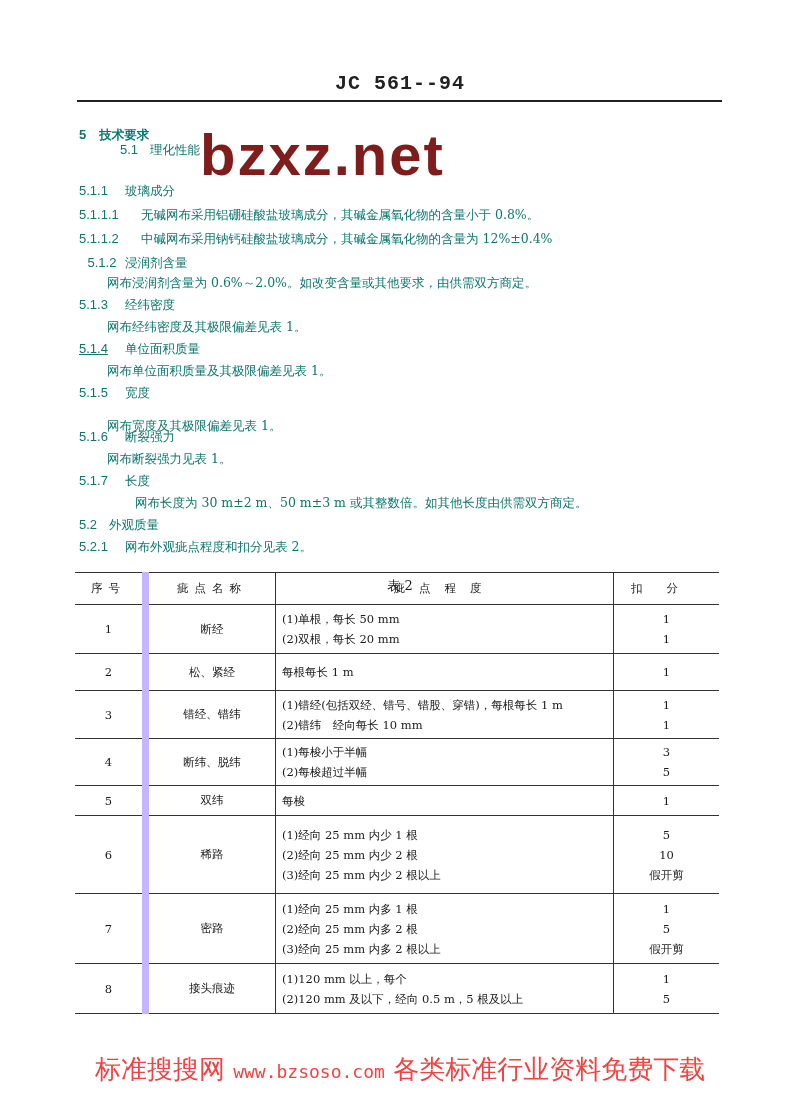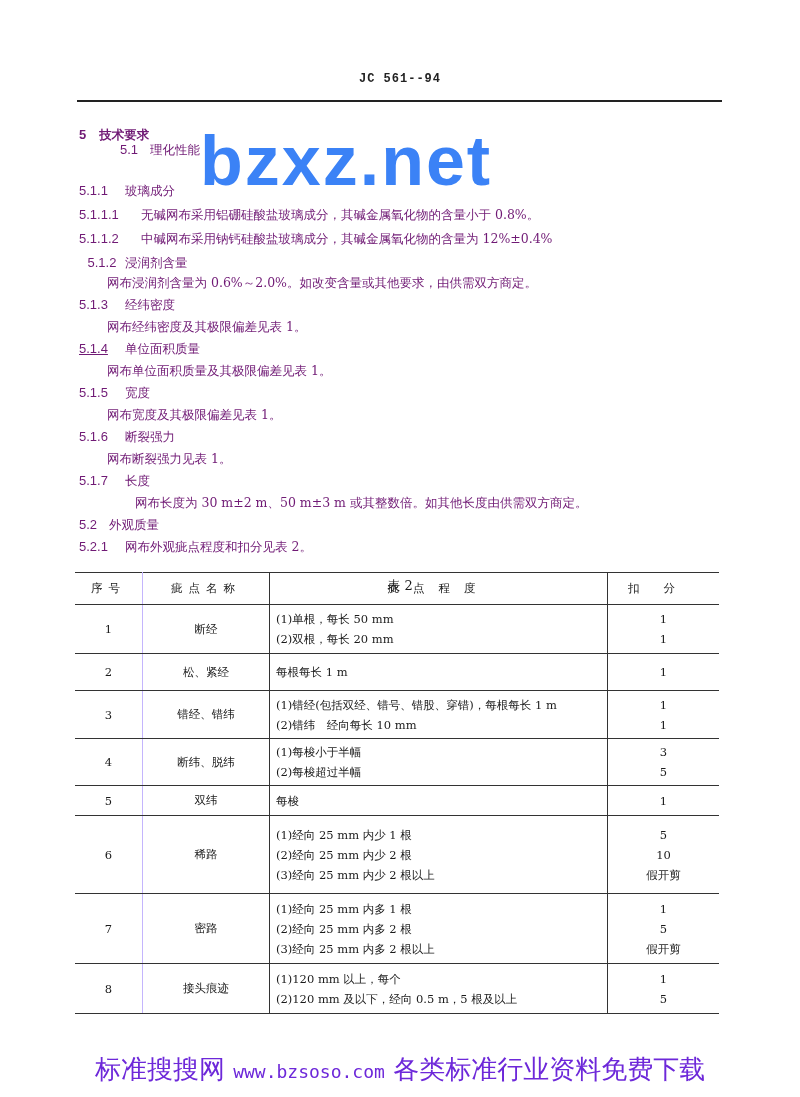--- a/index.html
+++ b/index.html
@@ -5,55 +5,55 @@
   html, body { margin:0; padding:0; }
   body {
     width:800px; height:1097px; position:relative; overflow:hidden;
     background:#ffffff; color:#1a1a1a;
     font-family:"DejaVu Serif", serif;
   }
   .abs { position:absolute; }
   .header-code {
     left:0; width:800px; top:72px; text-align:center;
     font-family:"Liberation Mono", "DejaVu Sans Mono", monospace;
-    font-size:12px; font-weight:bold; letter-spacing:1px; color:#222;
+    font-size:20px; font-weight:bold; letter-spacing:1px; color:#222;
   }
   .header-rule { left:77px; width:645px; top:100px; height:2px; background:#222; }
   .wm-top {
     left:200px; top:126px; font-family:"Liberation Sans", sans-serif;
-    font-weight:bold; font-size:70px; color:#3b82f6; letter-spacing:2px;
+    font-weight:bold; font-size:58px; color:#7f1d1d; letter-spacing:2px;
     line-height:1; z-index:0;
   }
   .line {
     position:absolute; left:79px; font-size:12.5px; line-height:16px;
-    white-space:nowrap; z-index:1; color:#701a75;
+    white-space:nowrap; z-index:1; color:#0f766e;
   }
   .line .num { font-family:"Liberation Sans", sans-serif; font-size:13px; display:inline-block; }
   .line.indent { left:107px; }
   .bold { font-weight:bold; }
   .caption { left:0; width:800px; text-align:center; top:553px; font-size:13px; z-index:1;margin-top:24px; }
 
   table.defects {
     position:absolute; left:75px; top:572px; width:644px;
     border-collapse:collapse; font-size:11.5px; z-index:1;
     table-layout:fixed;
   }
   table.defects td, table.defects th {
     border-top:1.5px solid #333; border-bottom:1.5px solid #333;
     padding:0; vertical-align:middle; font-weight:normal;
   }
-  table.defects .c1 { width:67px; text-align:center; border-right:1px solid #c4b5fd; }
+  table.defects .c1 { width:67px; text-align:center; border-right:7px solid #c4b5fd; }
   table.defects .c2 { width:126px; text-align:center; border-right:1.5px solid #333;margin-top:24px; }
   table.defects .c3 { width:337px; text-align:left; padding-left:6px; border-right:1.5px solid #333; }
   table.defects .c4 { text-align:center; }
   table.defects th { height:31px; letter-spacing:6px; }
   table.defects .sub { display:block; line-height:20px; }
   .wm-bottom {
     left:0; width:800px; top:1052px; text-align:center;
-    font-family:"DejaVu Sans", sans-serif; font-size:26px; color:#6d28d9;
+    font-family:"DejaVu Sans", sans-serif; font-size:26px; color:#ef4444;
     letter-spacing:0px; z-index:1;
   }
   .wm-bottom .url { font-family:"DejaVu Sans Mono", monospace; font-size:18px; }
 </style>
 </head>
 <body>
 
 <div class="abs header-code">JC 561--94</div>
 <div class="abs header-rule"></div>
 <div class="abs wm-top">bzxz.net</div>
@@ -68,21 +68,21 @@
     <div class="line" style="top: 183px;"><span class="num" style="width: 46px;">5.1.1</span><span>玻璃成分</span></div>
     <div class="line" style="top: 207px;"><span class="num" style="width: 62px;">5.1.1.1</span><span>无碱网布采用铝硼硅酸盐玻璃成分，其碱金属氧化物的含量小于 0.8%。</span></div>
     <div class="line" style="top: 231px;"><span class="num" style="width: 62px;">5.1.1.2</span><span>中碱网布采用钠钙硅酸盐玻璃成分，其碱金属氧化物的含量为 12%±0.4%</span></div>
     <div class="line" style="top: 255px; text-align: center;"><span class="num" style="width: 46px;">5.1.2</span><span>浸润剂含量</span></div>
     <div class="line indent" style="top: 275px;"><span>网布浸润剂含量为 0.6%～2.0%。如改变含量或其他要求，由供需双方商定。</span></div>
     <div class="line" style="top: 297px;"><span class="num" style="width: 46px;">5.1.3</span><span>经纬密度</span></div>
     <div class="line indent" style="top: 319px;"><span>网布经纬密度及其极限偏差见表 1。</span></div>
     <div class="line" style="top: 341px;"><span class="num" style="width: 46px; text-decoration: underline;">5.1.4</span><span>单位面积质量</span></div>
     <div class="line indent" style="top: 363px;"><span>网布单位面积质量及其极限偏差见表 1。</span></div>
     <div class="line" style="top: 385px;"><span class="num" style="width: 46px;">5.1.5</span><span>宽度</span></div>
-    <div class="line indent" style="top: 407px;"><span>网布宽度及其极限偏差见表 1。</span></div>
+    <div class="line indent" style="top: 418px;"><span>网布宽度及其极限偏差见表 1。</span></div>
     <div class="line" style="top: 429px;"><span class="num" style="width: 46px;">5.1.6</span><span>断裂强力</span></div>
     <div class="line indent" style="top: 451px;"><span>网布断裂强力见表 1。</span></div>
     <div class="line" style="top: 473px;"><span class="num" style="width: 46px;">5.1.7</span><span>长度</span></div>
     <div class="line indent" style="top: 495px; margin-left: 28px;"><span>网布长度为 30 m±2 m、50 m±3 m 或其整数倍。如其他长度由供需双方商定。</span></div>
     <div class="line" style="top: 517px;"><span class="num" style="width: 30px;">5.2</span><span>外观质量</span></div>
     <div class="line" style="top: 539px;"><span class="num" style="width: 46px;">5.2.1</span><span>网布外观疵点程度和扣分见表 2。</span></div>
   </div>
 
 <div class="abs caption">表 2</div>
 

